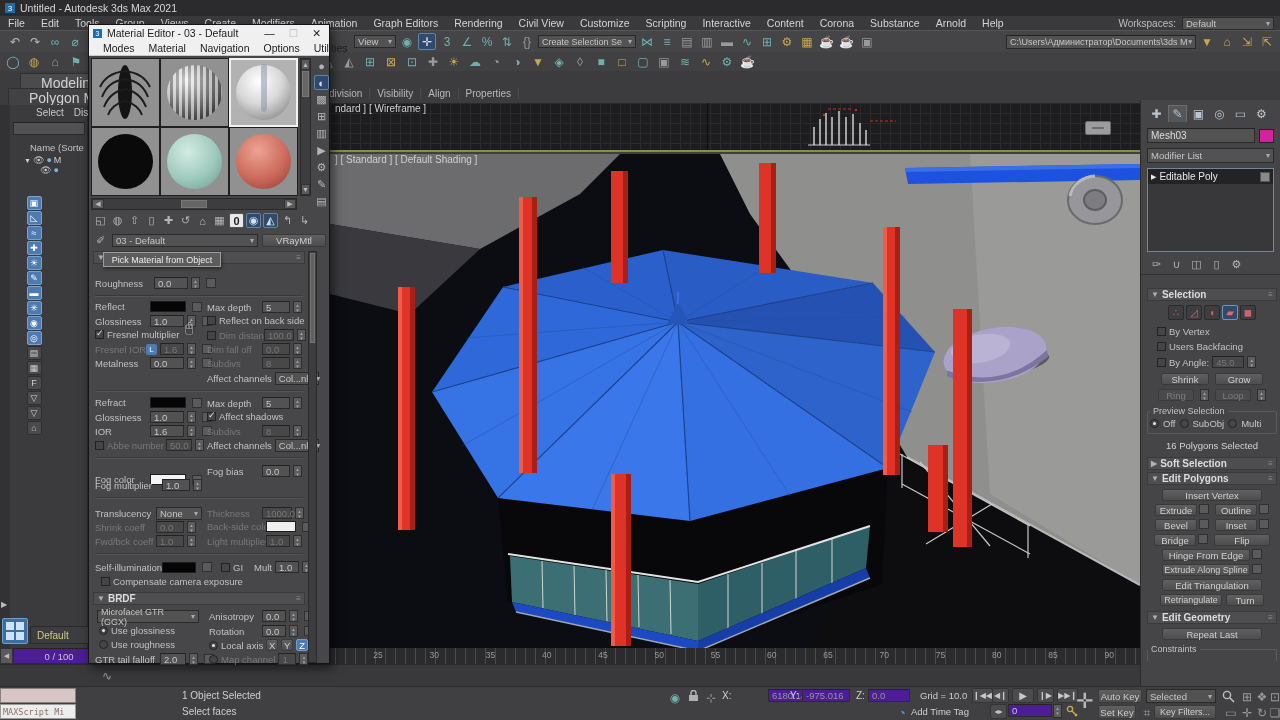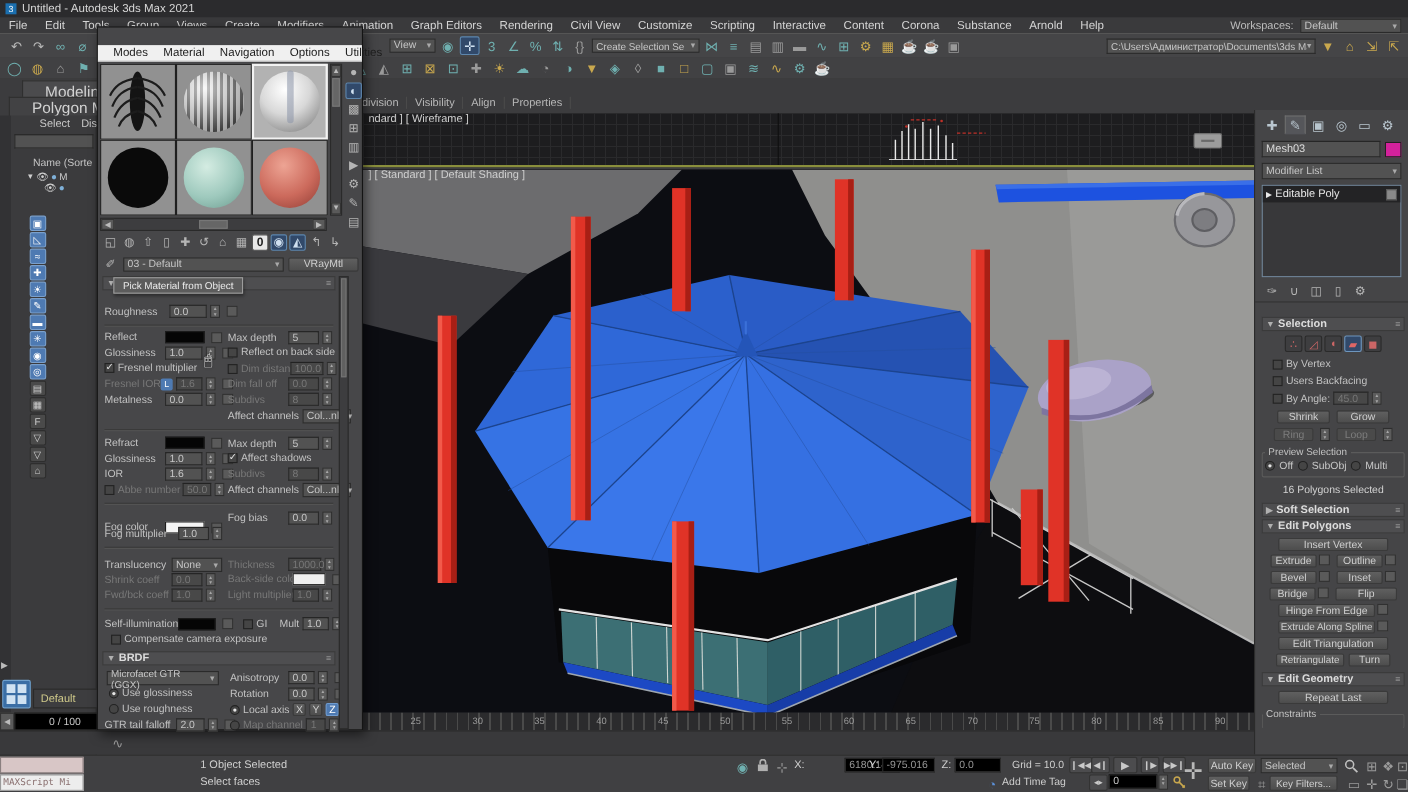--- a/index.html
+++ b/index.html
@@ -78,21 +78,21 @@
   fieldset{border:1px solid #5b5b5b;border-radius:2px}
   legend{font-size:9px;color:#c2c2c2;padding:0 3px}
   
   #timeline{left:0;top:648px;width:1140px;height:16px;background:#333335;display:flex;align-items:stretch}
   #ruler{flex:1;position:relative;background:#2b2b2d;
      background-image:repeating-linear-gradient(to right,#4a4a4a 0 1px,transparent 1px 10px)}
   .tk{font-size:8.5px;color:#9a9a9a}
   #trackbar{left:0;top:664px;width:1140px;height:22px;background:#39393b;border-top:1px solid #2a2a2a}
   #statusbar{left:0;top:686px;width:1280px;height:34px;background:#404042;border-top:1px solid #2d2d2d}
   .stxt{font-size:10px;color:#cfcfcf}
-  .sfld{background:#000000;border:1px solid #2c2c2c;border-top-color:#242424;color:#969696;
+  .sfld{background:#4c1d95;border:1px solid #2c2c2c;border-top-color:#242424;color:#969696;
         font-size:9.5px;display:inline-flex;align-items:center;padding:0 3px;height:13px}
   .pb{display:inline-flex;align-items:center;justify-content:center;height:15px;min-width:17px;
       background:#4c4c4e;border:1px solid #333;color:#c9c9c9;font-size:8px;border-radius:2px}
   svg{display:block}
 </style>
 </head>
 <body>
 
 <div class="abs" id="titlebar">
   <span style="width:10px;height:10px;background:#1b6faf;color:#fff;font-size:8px;display:flex;align-items:center;justify-content:center">3</span>
@@ -394,20 +394,29 @@
           <rect x="68" y="133" width="4" height="243"></rect>
           <rect x="189" y="43" width="4" height="276"></rect>
       <rect x="553" y="73" width="4" height="248"></rect>
           <rect x="281" y="320" width="4" height="172"></rect>
         </g>
     </g>
   </svg>
 </div>
 
 <div class="abs" id="matwin">
+  <div id="mtitle">
+    <span style="width:9px;height:9px;background:#1b6faf;color:#fff;font-size:7px;display:flex;align-items:center;justify-content:center">3</span>
+    <span>Material Editor - 03 - Default</span>
+    <span style="margin-left:auto;display:flex;gap:14px;padding-right:4px">
+      <b style="font-weight:normal">—</b>
+      <b style="font-weight:normal;color:#b8b8b8">☐</b>
+      <b style="font-weight:normal">✕</b>
+    </span>
+  </div>
   <div id="mmenu">
     <span><span>Modes</span><span>Material</span><span>Navigation</span><span>Options</span><span>Utilities</span></span>
   </div>
 
   <div class="slot" style="left:2px;top:33px">
     <svg width="67" height="67" viewBox="0 0 67 67">
         <ellipse cx="33" cy="33" rx="7" ry="27" fill="#141414"></ellipse>
       <g stroke="#1c1c1c" stroke-width="2" fill="none">
         <path d="M33,12 C18,14 12,20 8,28"></path>
           <path d="M33,20 C20,22 14,28 10,38"></path>

